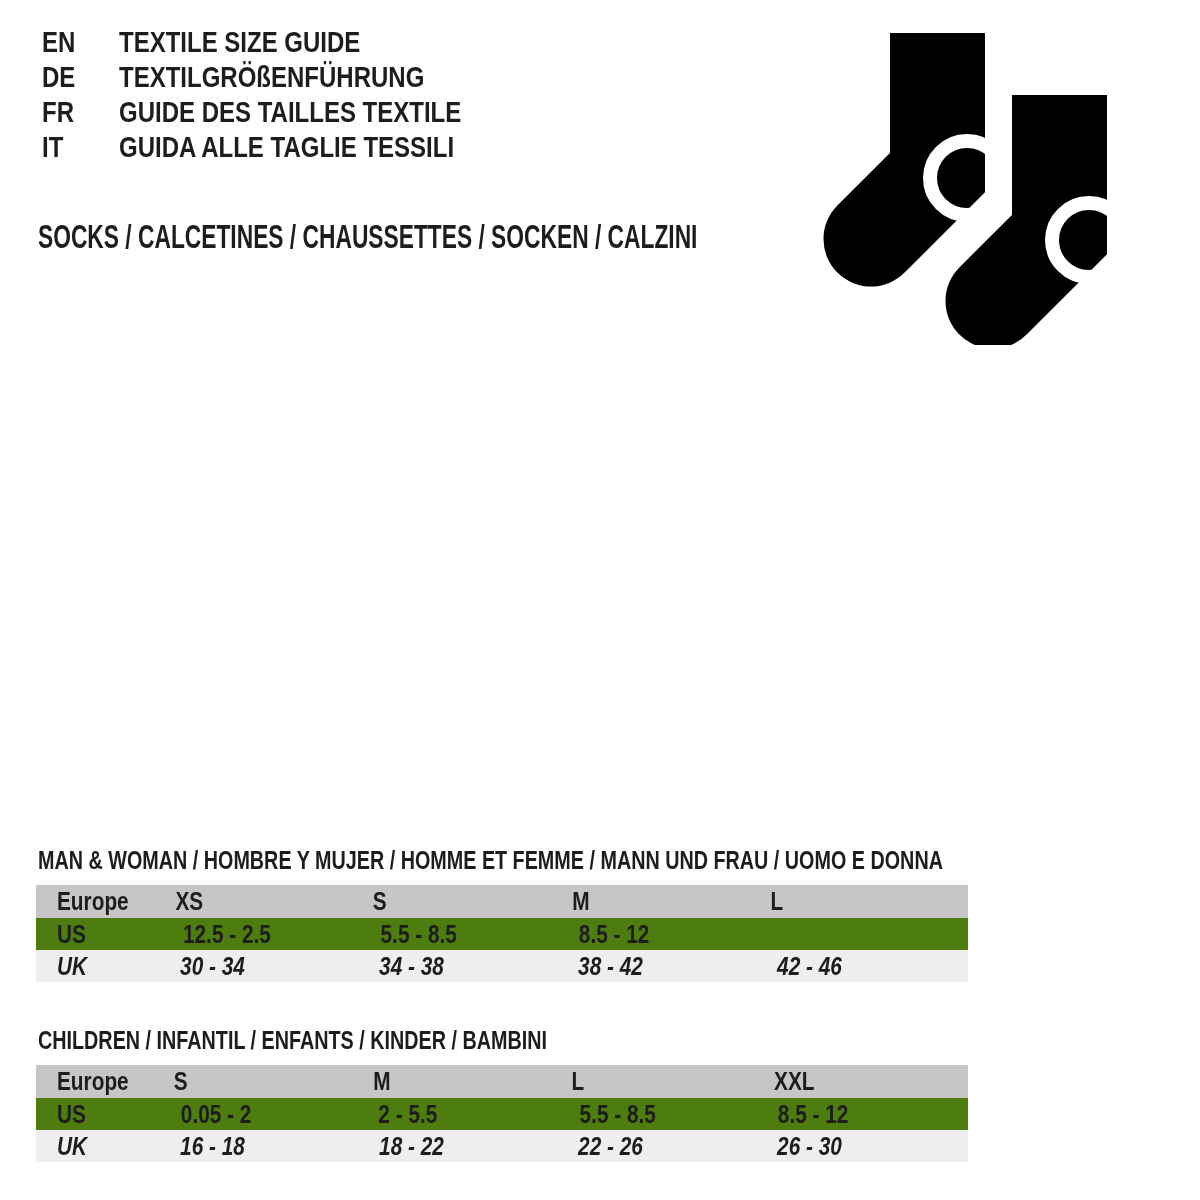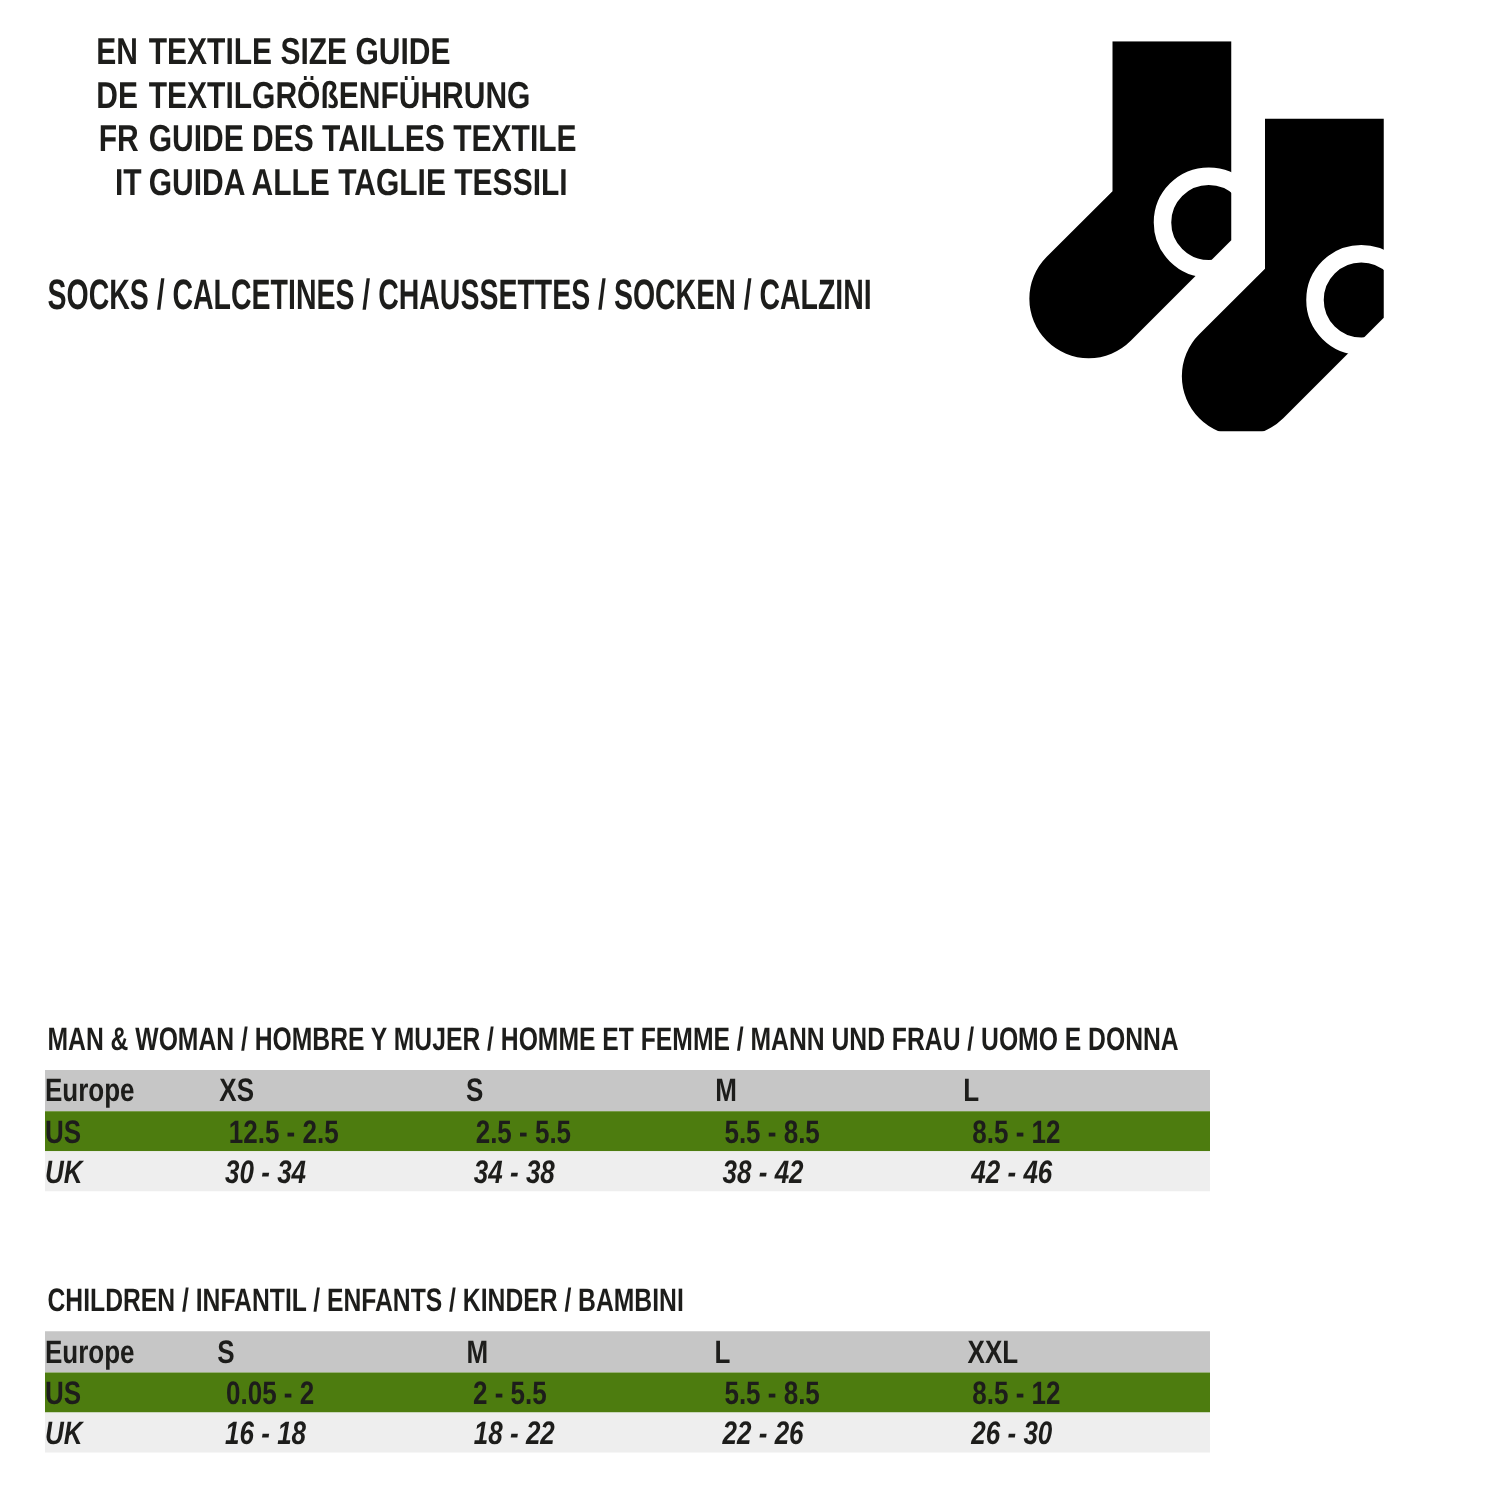--- a/index.html
+++ b/index.html
@@ -12,56 +12,56 @@
     overflow: hidden;
   }
 
   
   .cond   { display: inline-block; white-space: nowrap; transform: scaleX(0.80); transform-origin: 0 50%; }
   .cond-c { display: inline-block; white-space: nowrap; transform: scaleX(0.80); transform-origin: 50% 50%; }
 
   
   .lang-block {
     position: absolute; left: 42px; top: 24px;
-    font-weight: bold; font-size: 30px; line-height: 35px; text-align: right;
+    font-weight: bold; font-size: 30px; line-height: 35px;
   }
   .lang-row { display: flex; }
   .lang-code { width: 77px; flex: 0 0 77px; }
 
   .product-line {
     position: absolute; left: 38px; top: 218px;
     font-weight: bold; font-size: 34px; line-height: 36px;
   }
   .product-line .cond { transform: scaleX(0.67); }
 
   
   .socks-icon {
     position: absolute; left: 820px; top: 33px;
     width: 300px; height: 312px;
   }
 
   
   .size-section { position: absolute; left: 36px; width: 932px; }
-  .section-man      { top: 815px; }
+  .section-man      { top: 844px; }
   .section-children { top: 1024px; }
 
   .table-title {
     font-weight: bold; font-size: 26px; line-height: 32px;
     padding-left: 2px; margin-bottom: 9px;
   }
   .table-title .cond { transform: scaleX(0.76); }
 
   .sz-table { width: 932px; font-weight: bold; font-size: 26px; }
   .trow {
     display: grid;
     grid-template-columns: 136px 199px 199px 199px 199px;
     align-items: center;
   }
   .trow > div { display: flex; align-items: center; justify-content: flex-start; overflow: hidden; }
-  .trow > div:first-child { justify-content: flex-start; padding-left: 0; }
+  .trow > div:first-child { justify-content: flex-start; padding-left: 21px; }
   .thead  { background: #c6c6c6; height: 33px; }
   .row-us { background: #4d7c0f; height: 32px; }
   .row-uk { background: #eeeeee; height: 32px; font-style: italic; }
 </style>
 </head>
 <body>
 
 <div class="lang-block">
   <div class="lang-row">
     <span class="lang-code"><span class="cond">EN</span></span>
@@ -121,23 +121,20 @@
         </div>
     </div>
     <div class="trow row-us">
       <div>
           <span class="cond">US</span>
         </div>
       <div>
           <span class="cond-c">12.5 - 2.5</span>
         </div>
       <div>
-          <span class="cond-c">2.5 - 5.5</span>
-        </div>
-      <div>
           <span class="cond-c">5.5 - 8.5</span>
         </div>
       <div>
           <span class="cond-c">8.5 - 12</span>
         </div>
     </div>
     <div class="trow row-uk">
       <div>
           <span class="cond">UK</span>
         </div>

